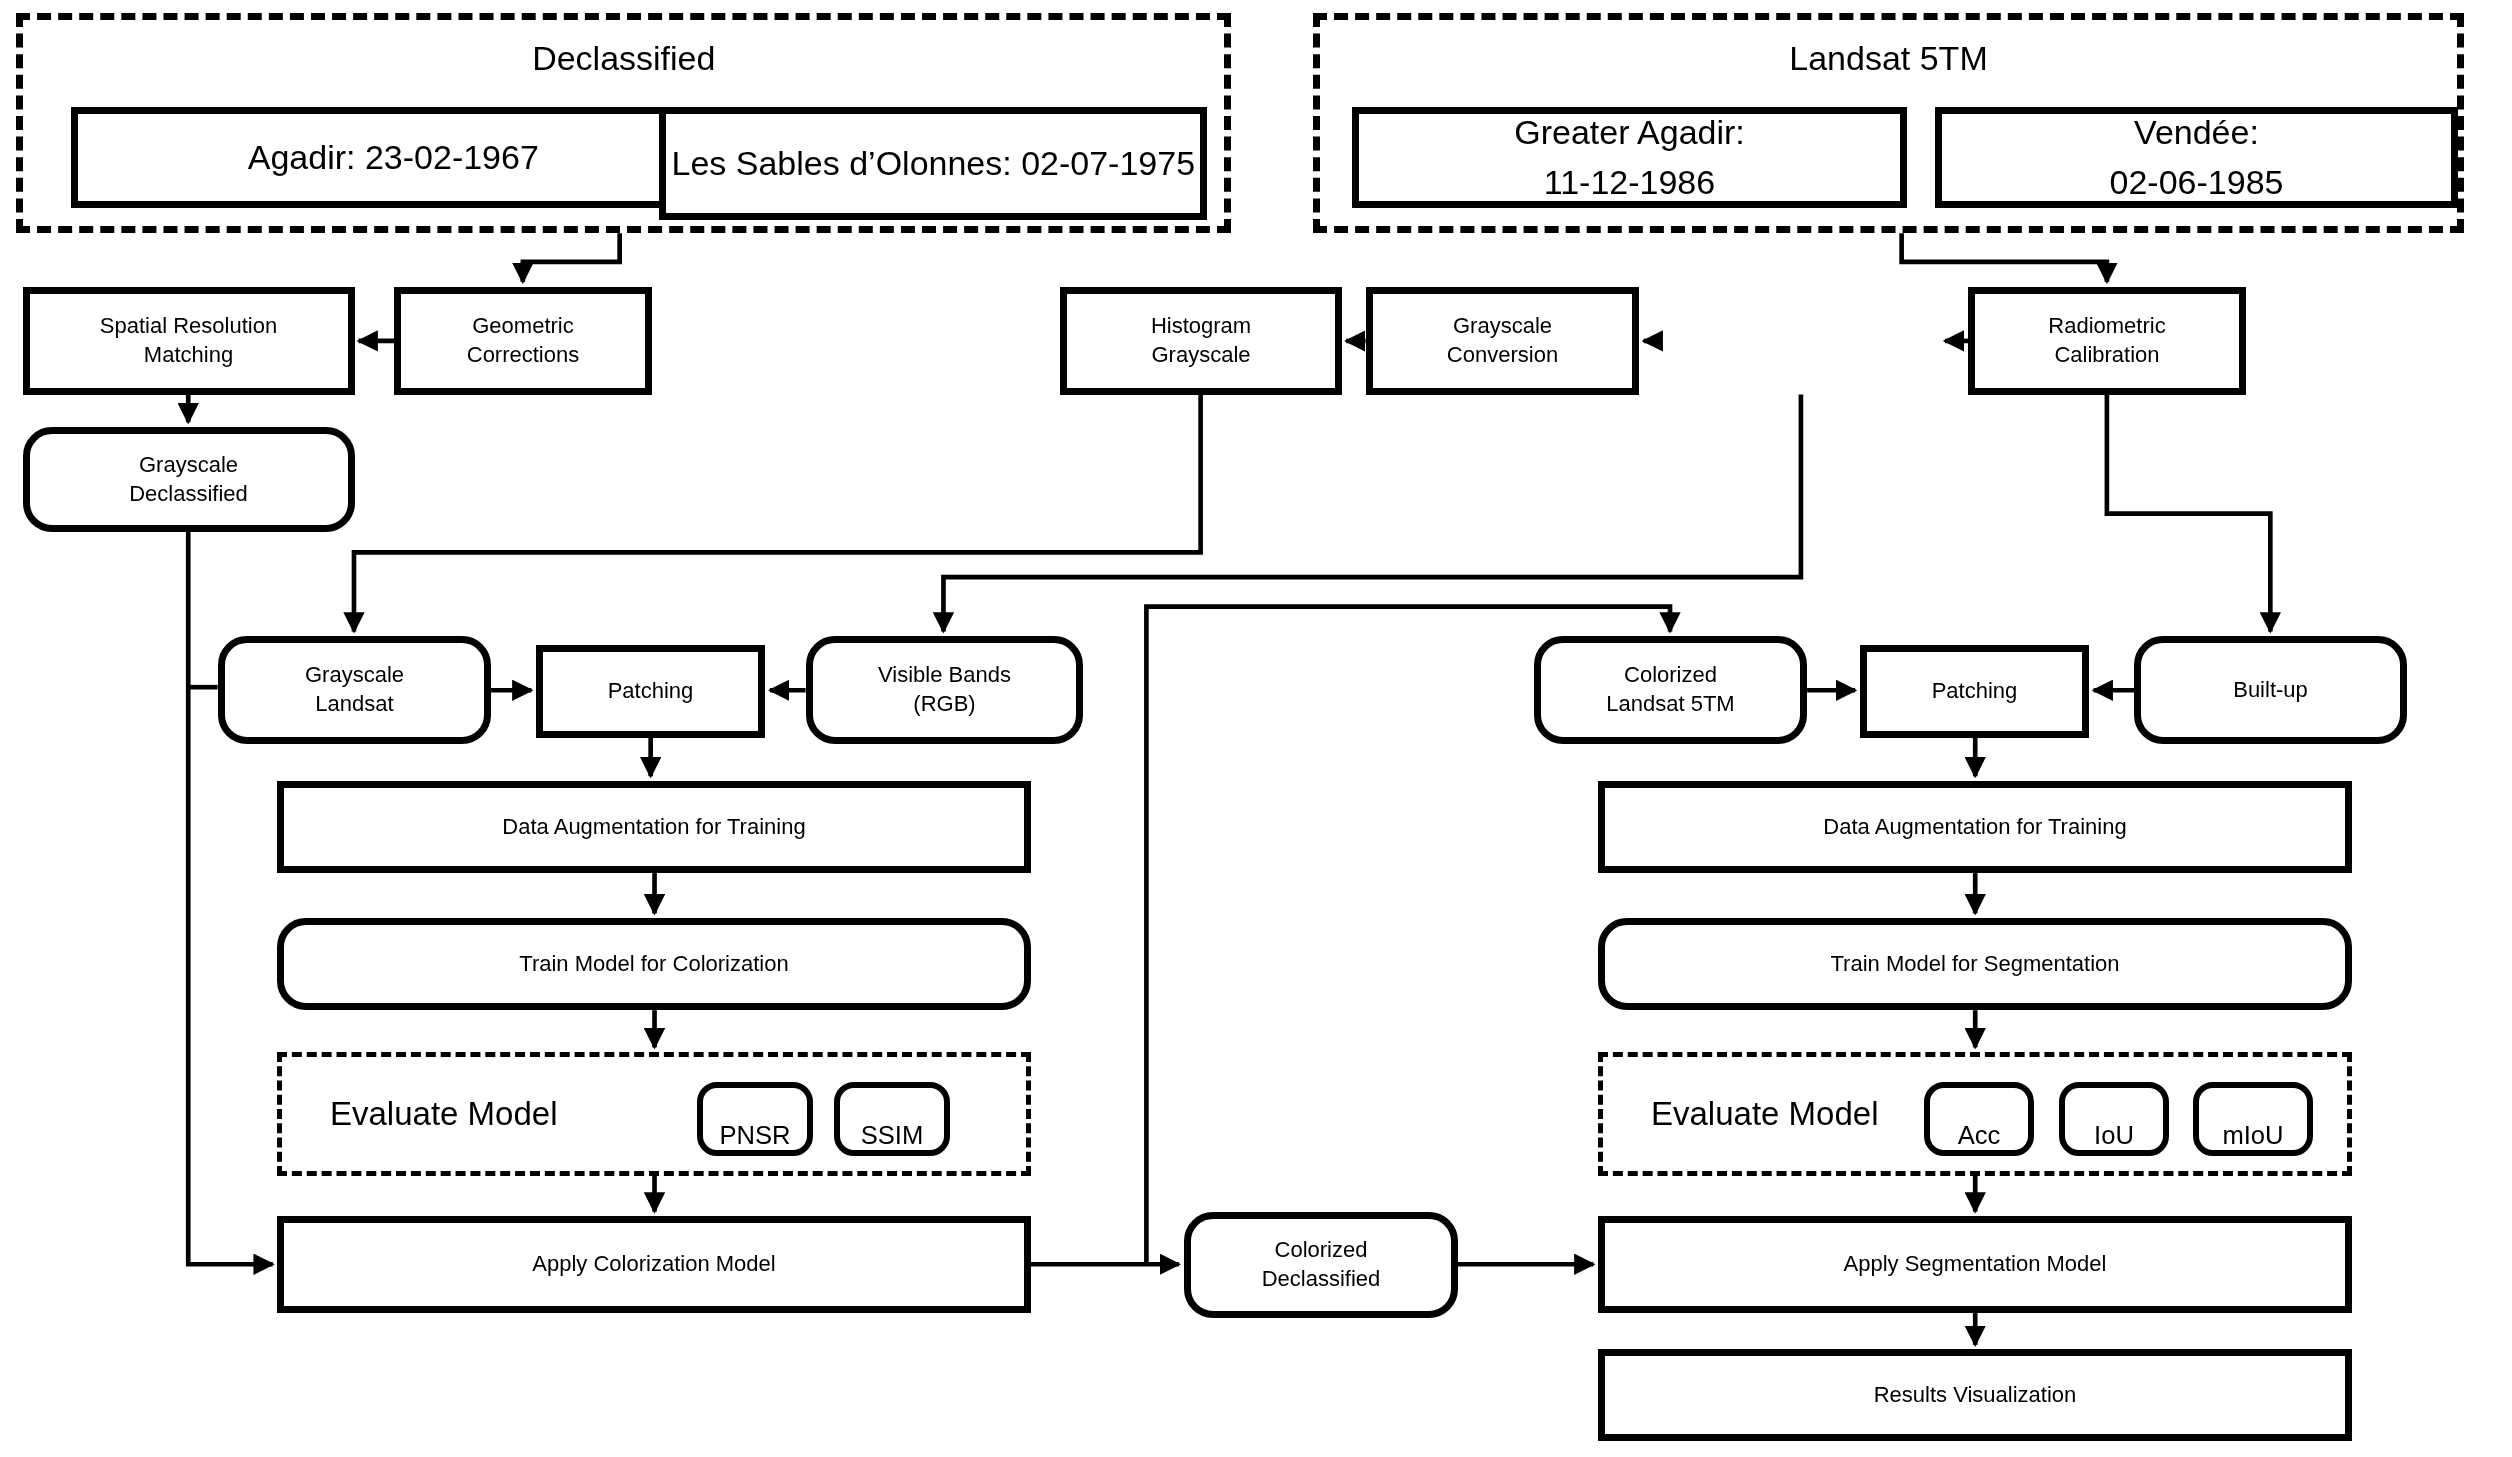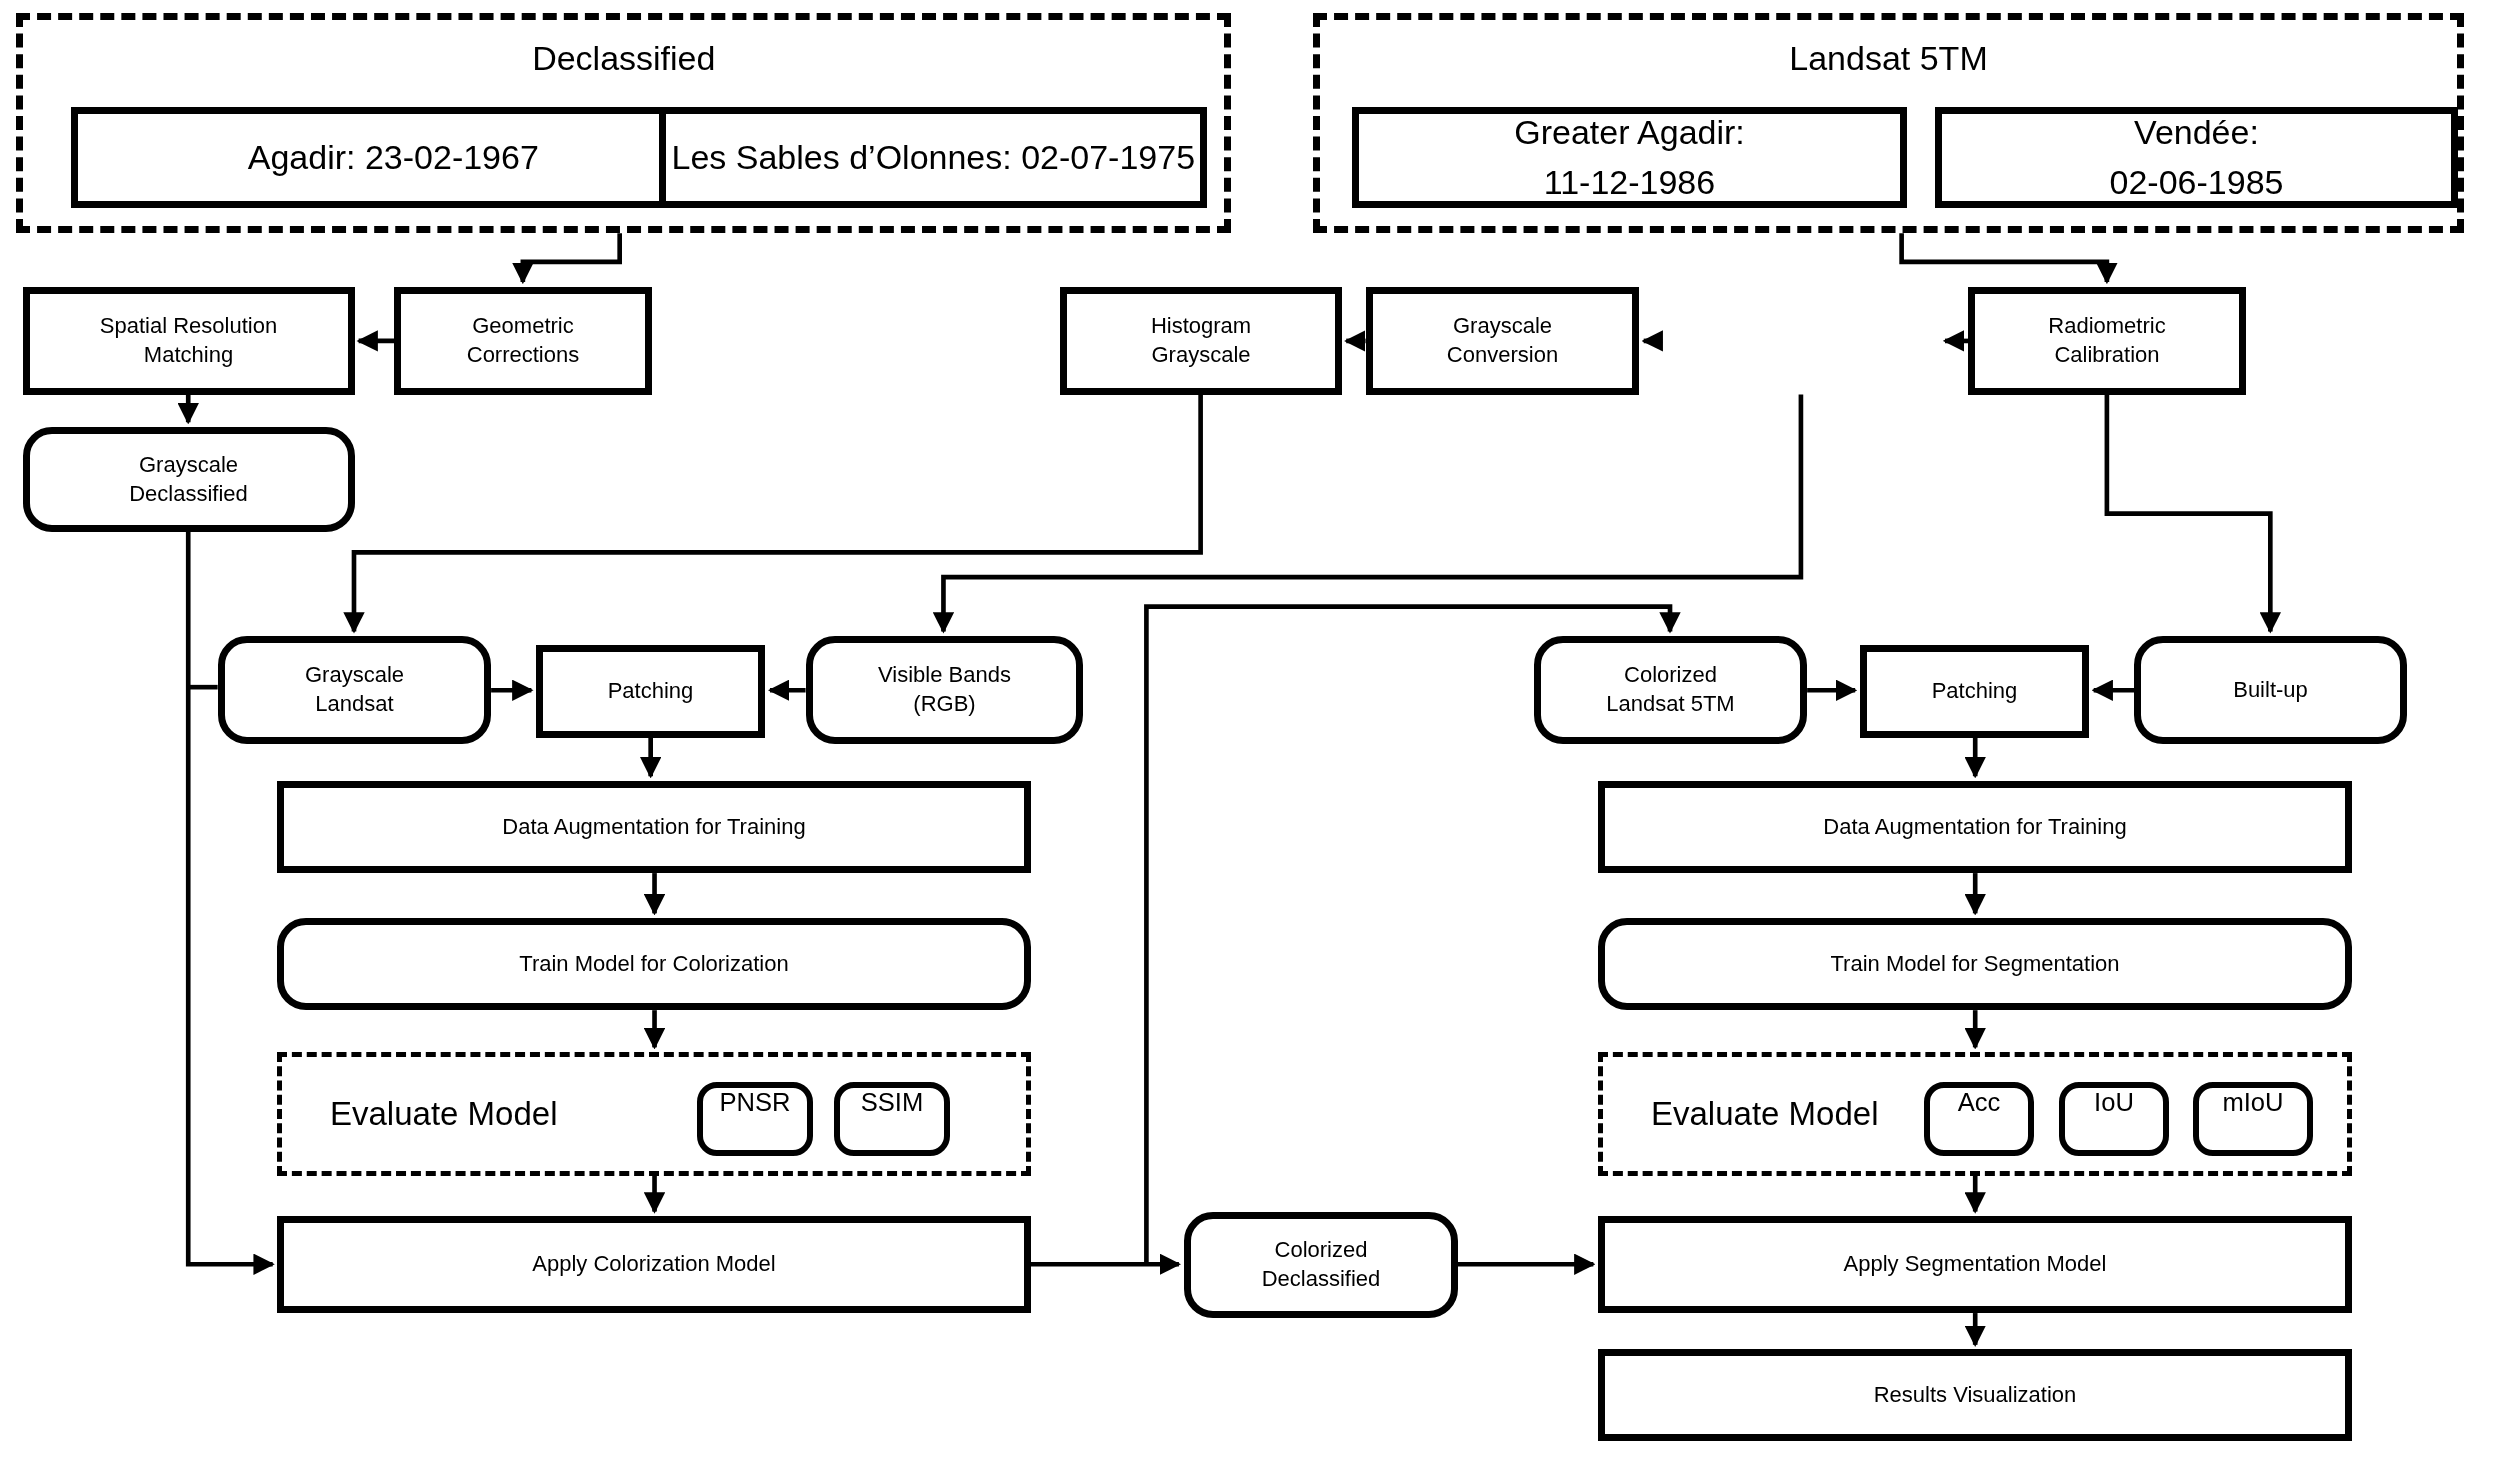--- a/index.html
+++ b/index.html
@@ -10,21 +10,21 @@
         text-align:center;background:#fff;font-size:22px;line-height:1.3;}
   .rect{border:7px solid #000;}
   .round{border:7px solid #000;border-radius:29px;}
   .group{position:absolute;box-sizing:border-box;border:7px dashed #000;background:#fff;font-size:34px;}
   .group-title{display:block;text-align:center;margin-top:18.6px;}
   .gitem{position:absolute;box-sizing:border-box;border:7px solid #000;display:flex;align-items:center;
          justify-content:center;text-align:center;background:#fff;font-size:34px;line-height:1.45;}
   .eval{position:absolute;box-sizing:border-box;border:5.4px dashed #000;background:#fff;}
   .eval-label{position:absolute;left:48px;top:0;height:100%;display:flex;align-items:center;font-size:33px;}
   .chip{position:absolute;box-sizing:border-box;border:6.2px solid #000;border-radius:20px;background:#fff;
-        display:flex;align-items:flex-start;justify-content:center;font-size:25.6px;}
+        display:flex;align-items:flex-end;justify-content:center;font-size:25.6px;}
   .lbl{white-space:pre-line;}
 </style>
 </head>
 <body>
 
 <div id="canvas">
 
   <svg id="wires" width="2512" height="1458" viewBox="0 0 3243 1882">
     <defs>
       <marker id="arrow" viewBox="0 0 10 10" refX="9" refY="5" markerWidth="4.6" markerHeight="4.6" orient="auto-start-reverse">
@@ -61,21 +61,21 @@
       <path d="M2550,1518 V1564" marker-end="url(#arrow)"></path>
       <path d="M2550,1695 V1736" marker-end="url(#arrow)"></path>
     </g>
   </svg>
 
   <div class="group" style="left:16.3px;top:13px;width:1215px;height:220px">
     <span class="group-title">Declassified</span>
     <div class="gitem" style="left:48px;top:87px;width:644px;height:101px">
       <span class="lbl">Agadir: 23-02-1967</span>
     </div>
-    <div class="gitem" style="left:636px;top:87px;width:548px;height:101px">
+    <div class="gitem" style="left:636px;top:87px;width:548px;height:113px">
       <span class="lbl">Les Sables d’Olonnes: 02-07-1975</span>
     </div>
   </div>
 
   <div class="group" style="left:1313px;top:13px;width:1151px;height:220px">
     <span class="group-title">Landsat 5TM</span>
     <div class="gitem" style="left:32px;top:87px;width:555px;height:101px">
       <span class="lbl">Greater Agadir:
 11-12-1986</span>
     </div>

